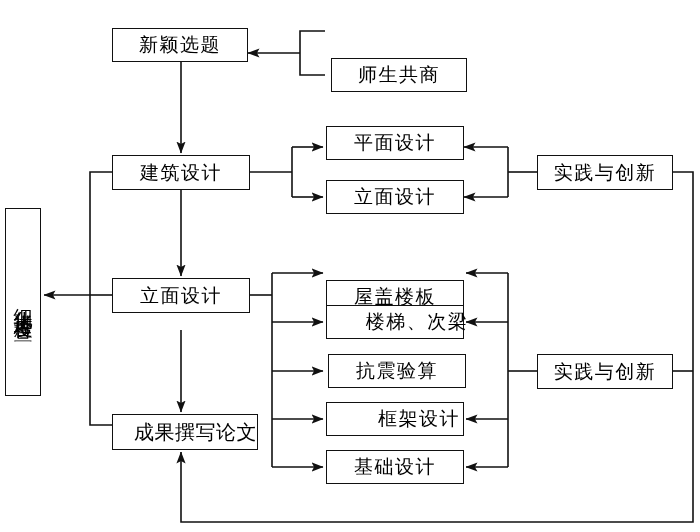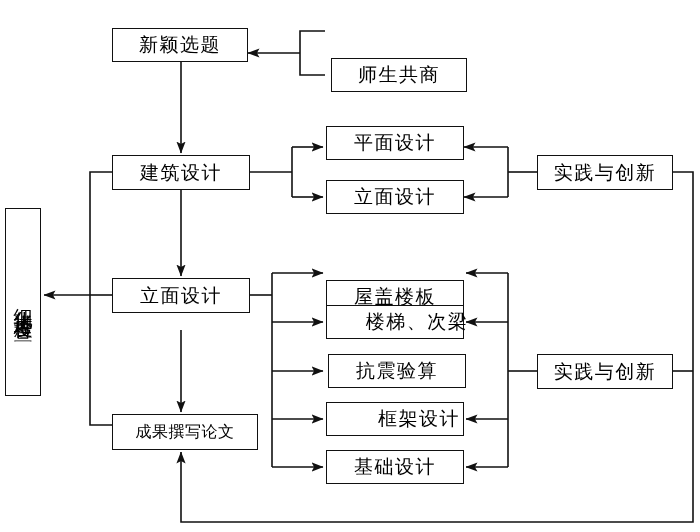--- a/index.html
+++ b/index.html
@@ -150,21 +150,21 @@
   </div>
 
   <div class="node" style="left:326px; top:450px; width:138px; height:34px;">
     <span>基础设计</span>
   </div>
 
   <div class="node" style="left:537px; top:354px; width:136px; height:35px;">
     <span>实践与创新</span>
   </div>
 
-  <div class="node" style="left:112px; top:414px; width:146px; height:36px; font-size:16px; letter-spacing:0.5px;">
+  <div class="node" style="left:112px; top:414px; width:146px; height:36px; font-size:20px; letter-spacing:0.5px;justify-content:flex-end;">
     <span>成果撰写论文</span>
   </div>
 
   <div class="node vertical" style="left:5px; top:208px; width:36px; height:188px; font-size:19px;">
     <span>细化进度检查</span>
   </div>
 
 </div>
 
 </body></html>

